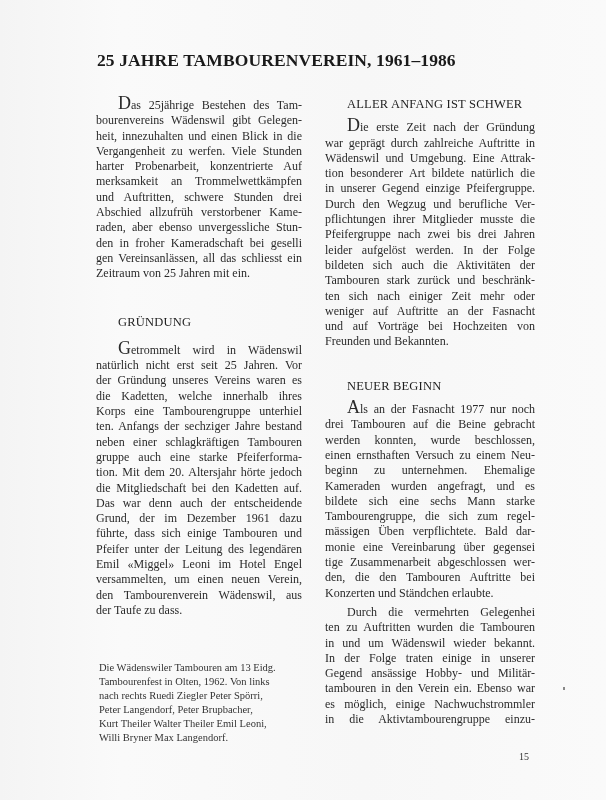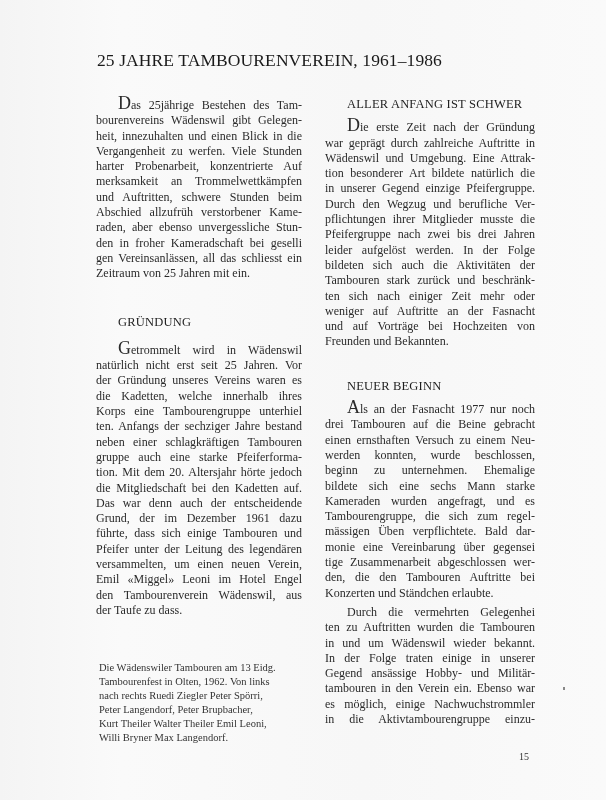--- a/index.html
+++ b/index.html
@@ -6,21 +6,21 @@
   body {
     width:606px; height:800px; overflow:hidden;
     background:#f6f6f6;
     font-family:"Liberation Serif","DejaVu Serif",serif;
     color:#2a2a2a;
     position:relative;
   }
   .page { position:absolute; left:0; top:0; width:606px; height:800px; background:linear-gradient(90deg,#f4f4f4 0%,#fafafa 20%,#f7f7f7 60%,#fafafa 100%); }
   .title {
     position:absolute; left:97px; top:50px;
-    font-size:17.5px; font-weight:normal; letter-spacing:0.1px;
+    font-size:17.5px; font-weight:bold; letter-spacing:0.1px;
     color:#1a1a1a; white-space:nowrap;
   }
   .col { position:absolute; width:206px; font-size:12px; line-height:15.3px; }
   .col.left { left:96px; top:97px; }
   .col.right { left:325px; top:97px; width:210px; }
   .para { margin:0; text-align:justify; }
   .dropcap { font-size:18px; line-height:12px; }
   .heading {
     font-weight:normal; font-size:12.5px; letter-spacing:0.2px;
     color:#1e1e1e; margin:0; padding-left:22px;
@@ -43,21 +43,21 @@
   <div class="title">25 JAHRE TAMBOURENVEREIN, 1961–1986</div>
 
   <div class="col left">
     <div class="para">
       <span class="just" style="text-indent:22px;"><span class="dropcap">D</span><span>as 25jährige Bestehen des Tam-</span></span>
       <span class="just">bourenvereins Wädenswil gibt Gelegen-</span>
       <span class="just">heit, innezuhalten und einen Blick in die</span>
       <span class="just">Vergangenheit zu werfen. Viele Stunden</span>
       <span class="just">harter Probenarbeit, konzentrierte Auf</span>
       <span class="just">merksamkeit an Trommelwettkämpfen</span>
-      <span class="just">und Auftritten, schwere Stunden beim</span>
+      <span class="just">und Auftritten, schwere Stunden drei</span>
       <span class="just">Abschied allzufrüh verstorbener Kame-</span>
       <span class="just">raden, aber ebenso unvergessliche Stun-</span>
       <span class="just">den in froher Kameradschaft bei geselli</span>
       <span class="just">gen Vereinsanlässen, all das schliesst ein</span>
       <span class="line">Zeitraum von 25 Jahren mit ein.</span>
     </div>
 
     <div style="height:33px;"></div>
     <h2 class="heading">GRÜNDUNG</h2>
     <div style="height:12px;"></div>
@@ -70,22 +70,22 @@
       <span class="just">Korps eine Tambourengruppe unterhiel</span>
       <span class="just">ten. Anfangs der sechziger Jahre bestand</span>
       <span class="just">neben einer schlagkräftigen Tambouren</span>
       <span class="just">gruppe auch eine starke Pfeiferforma-</span>
       <span class="just">tion. Mit dem 20. Altersjahr hörte jedoch</span>
       <span class="just">die Mitgliedschaft bei den Kadetten auf.</span>
       <span class="just">Das war denn auch der entscheidende</span>
       <span class="just">Grund, der im Dezember 1961 dazu</span>
       <span class="just">führte, dass sich einige Tambouren und</span>
       <span class="just">Pfeifer unter der Leitung des legendären</span>
+      <span class="just">Emil «Miggel» Leoni im Hotel Engel</span>
       <span class="just">versammelten, um einen neuen Verein,</span>
-      <span class="just">Emil «Miggel» Leoni im Hotel Engel</span>
       <span class="just">den Tambourenverein Wädenswil, aus</span>
       <span class="line">der Taufe zu dass.</span>
     </div>
   </div>
 
   <div class="caption">
     <span>Die Wädenswiler Tambouren am 13  Eidg.</span>
     <span>Tambourenfest in Olten, 1962. Von links</span>
     <span>nach rechts  Ruedi Ziegler  Peter Spörri,</span>
     <span>Peter Langendorf, Peter Brupbacher,</span>
@@ -113,25 +113,25 @@
       <span class="just">und auf Vorträge bei Hochzeiten von</span>
       <span class="line">Freunden und Bekannten.</span>
     </div>
 
     <div style="height:29px;"></div>
     <h2 class="heading">NEUER BEGINN</h2>
     <div style="height:7px;"></div>
     <div class="para">
       <span class="just" style="text-indent:22px;"><span class="dropcap">A</span><span>ls an der Fasnacht 1977 nur noch</span></span>
       <span class="just">drei Tambouren auf die Beine gebracht</span>
+      <span class="just">werden konnten, wurde beschlossen,</span>
       <span class="just">einen ernsthaften Versuch zu einem Neu-</span>
-      <span class="just">werden konnten, wurde beschlossen,</span>
       <span class="just">beginn zu unternehmen. Ehemalige</span>
+      <span class="just">Kameraden wurden angefragt, und es</span>
       <span class="just">bildete sich eine sechs Mann starke</span>
-      <span class="just">Kameraden wurden angefragt, und es</span>
       <span class="just">Tambourengruppe, die sich zum regel-</span>
       <span class="just">mässigen Üben verpflichtete. Bald dar-</span>
       <span class="just">monie eine Vereinbarung über gegensei</span>
       <span class="just">tige Zusammenarbeit abgeschlossen wer-</span>
       <span class="just">den, die den Tambouren Auftritte bei</span>
       <span class="line">Konzerten und Ständchen erlaubte.</span>
     </div>
     <div style="height:4px;"></div>
     <div class="para">
       <span class="just" style="text-indent:22px;">Durch die vermehrten Gelegenhei</span>

